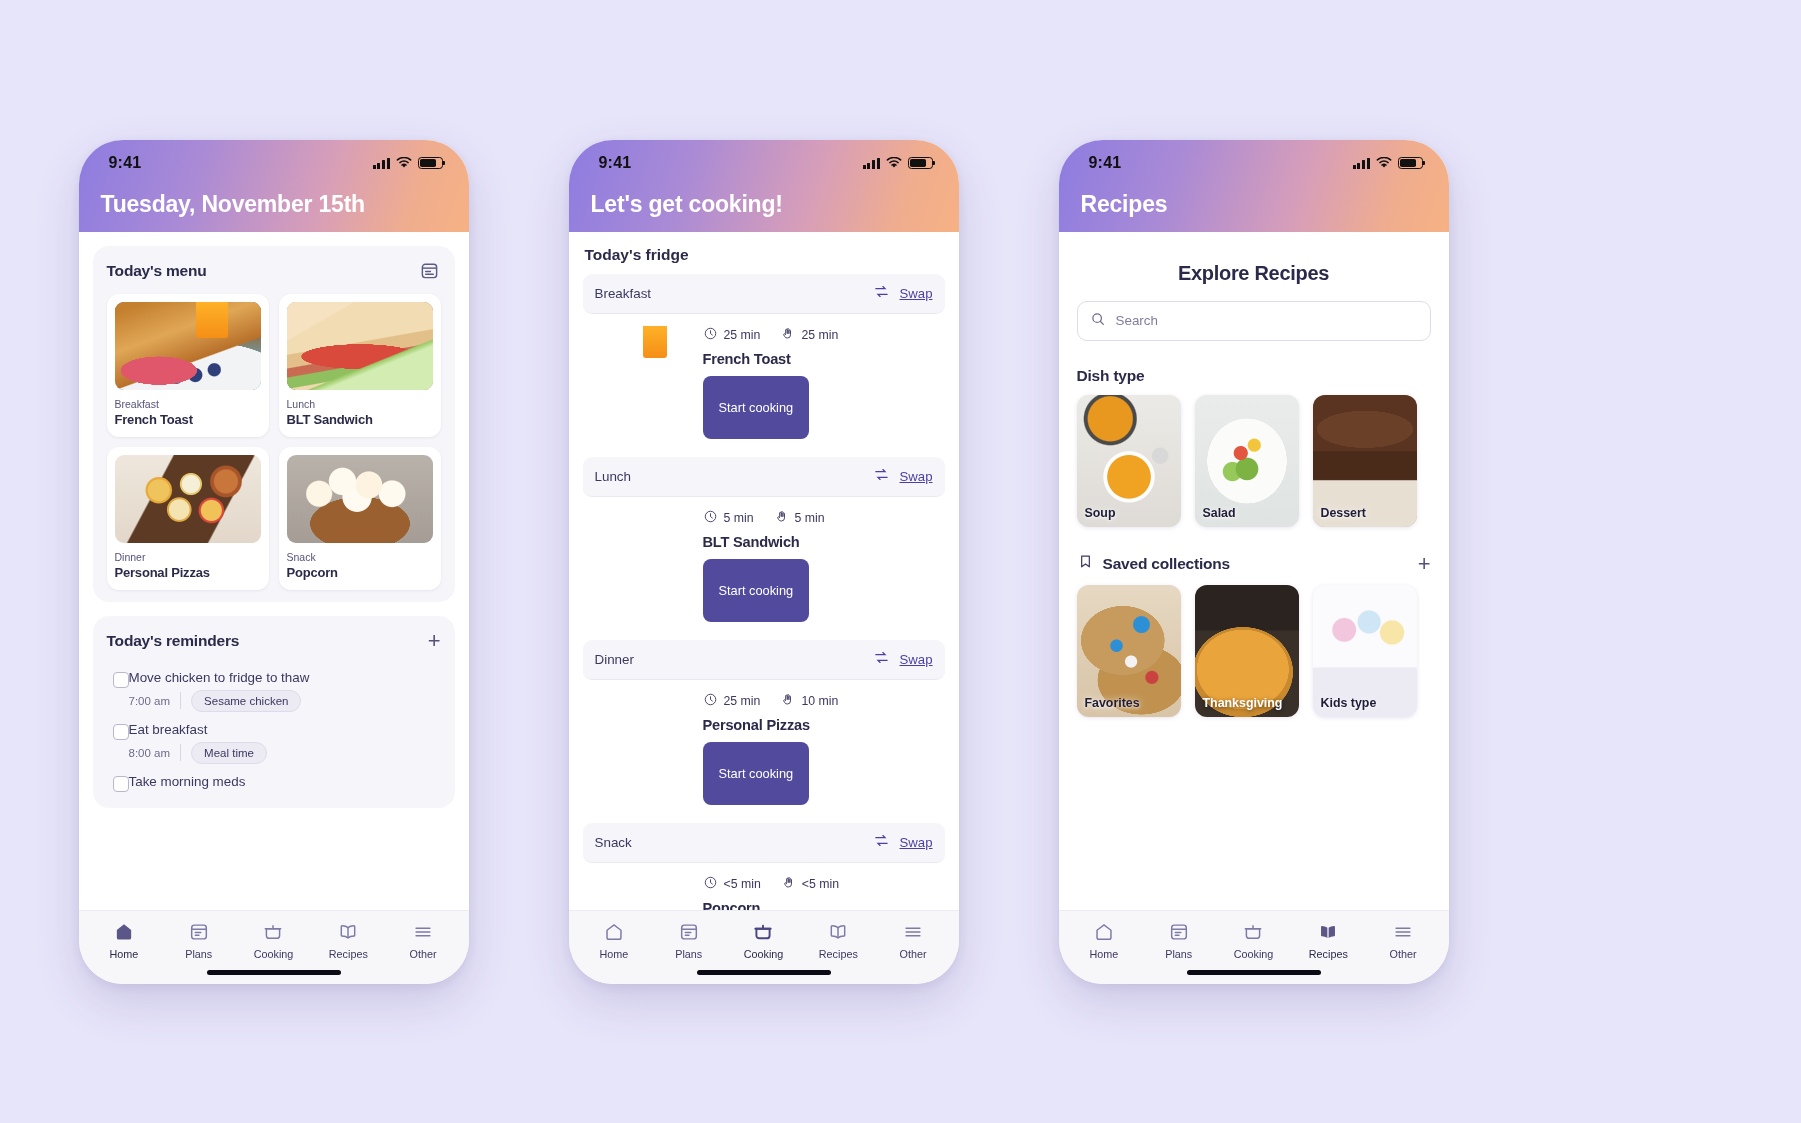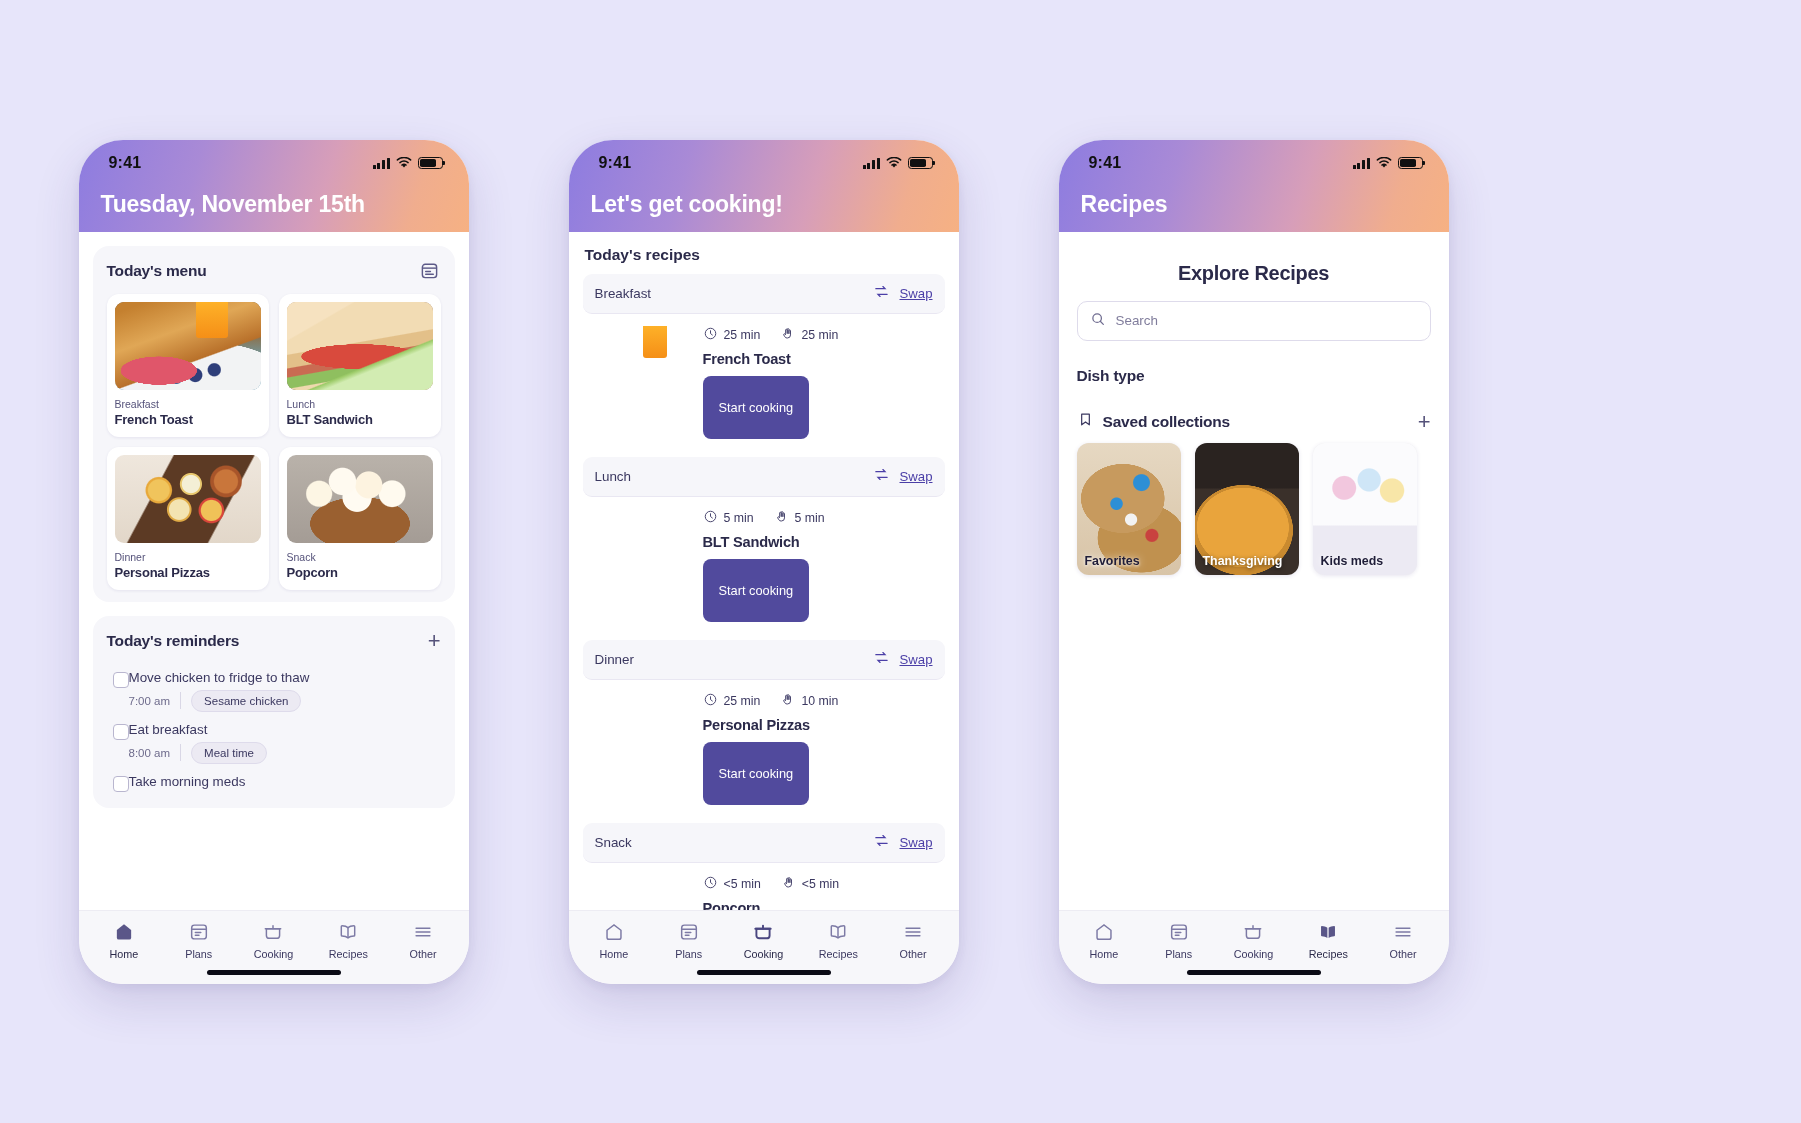--- a/index.html
+++ b/index.html
@@ -476,21 +476,21 @@
           <div class="batt">
               <span></span>
             </div>
         </div>
       </div>
       <div class="hdr-title">Let's get cooking!</div>
     </div>
 
     <div class="phone-scroll">
       <div class="p2-body">
-        <div class="p2-sec-title">Today's recipes</div>
+        <div class="p2-sec-title">Today's fridge</div>
 
         <div class="meal-block">
           <div class="meal-bar">
             <div class="meal-bar-label">Breakfast</div>
             <div class="swap-wrap">
               <span>
                 <svg width="17" height="17" viewBox="0 0 24 24" fill="none" stroke="#4b3fa7" stroke-width="1.7" stroke-linecap="round">
                   <path d="M4 8h13l-3-3M20 16H7l3 3"></path>
                 </svg>
               </span>
@@ -749,20 +749,34 @@
               <circle cx="10.7" cy="10.7" r="6.4"></circle>
                 <path d="M15.4 15.4 20 20"></path>
             </svg>
           </span>
           <span class="search-ph">Search</span>
         </div>
 
         <div class="p3-sec-head">
           <div class="p3-sec-title">Dish type</div>
         </div>
+        <div class="carousel">
+          <div class="tile">
+            <div class="art art-soup"></div>
+            <div class="tile-label">Soup</div>
+          </div>
+          <div class="tile">
+            <div class="art art-salad"></div>
+            <div class="tile-label">Salad</div>
+          </div>
+          <div class="tile">
+            <div class="art art-dessert"></div>
+            <div class="tile-label">Dessert</div>
+          </div>
+        </div>
 
         <div class="p3-sec-head">
           <div class="p3-sec-title-ic">
             <span>
               <svg width="17" height="17" viewBox="0 0 24 24" fill="none" stroke="#3b3860" stroke-width="1.7" stroke-linejoin="round">
                 <path d="M6.6 4.5h10.8v15l-5.4-4-5.4 4v-15z"></path>
               </svg>
             </span>
             <span class="p3-sec-title">Saved collections</span>
           </div>
@@ -772,21 +786,21 @@
           <div class="tile">
             <div class="art art-cookies"></div>
             <div class="tile-label">Favorites</div>
           </div>
           <div class="tile">
             <div class="art art-thanks"></div>
             <div class="tile-label light">Thanksgiving</div>
           </div>
           <div class="tile">
             <div class="art art-kids"></div>
-            <div class="tile-label">Kids meds</div>
+            <div class="tile-label">Kids type</div>
           </div>
         </div>
       </div>
     </div>
 
     <div class="tabbar">
       <div class="tab">
         <span class="glyph">
           <svg width="22" height="22" viewBox="0 0 24 24" fill="none" stroke="currentColor" stroke-width="1.6">
             <path d="M4.4 10.1 12 4.2l7.6 5.9v7.8a2 2 0 0 1-2 2H6.4a2 2 0 0 1-2-2v-7.8z"></path>

